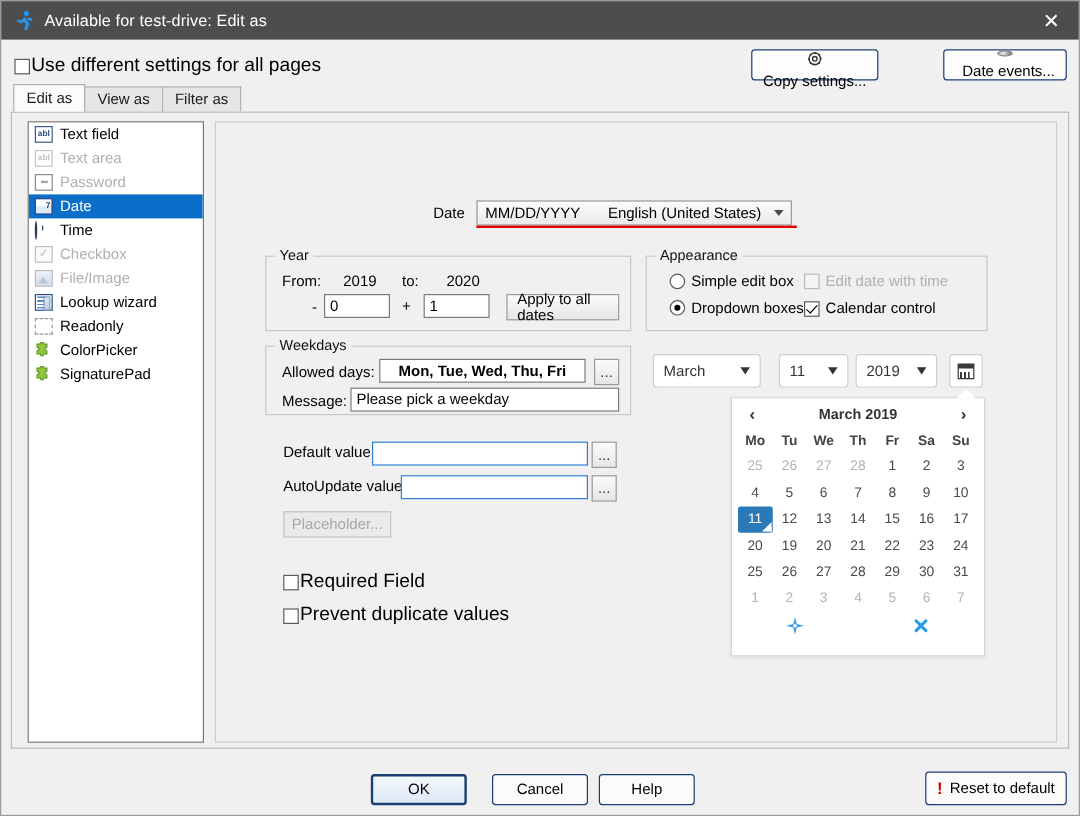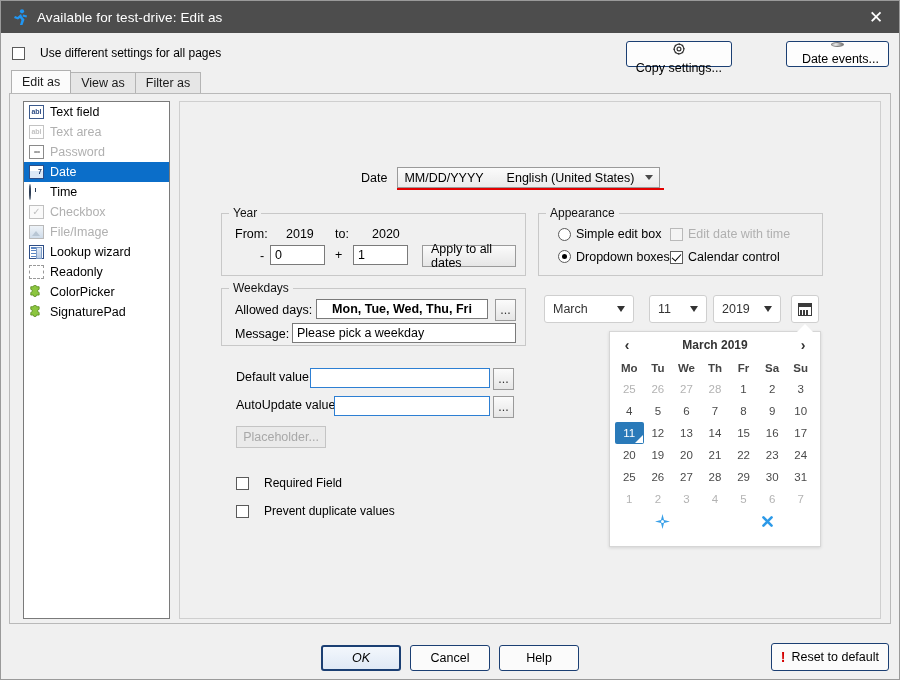--- a/index.html
+++ b/index.html
@@ -21,21 +21,21 @@
   .title-icon { width:18px; height:18px; position:relative; flex:0 0 auto; margin-right:8px; }
   .title-text { font-size:13.5px; color:#ffffff; letter-spacing:.1px; }
   .title-close { margin-left:auto; width:46px; height:32px; display:flex;
                  align-items:center; justify-content:center; color:#fff; font-size:17px; }
   .chk-allpages { position:absolute; left:11px; top:45px; display:flex; align-items:center; }
   .cbox { width:13px; height:13px; border:1px solid #5a5a5a; background:#fff;
           display:inline-block; position:relative; flex:0 0 auto; }
   .cbox.checked::after { content:""; position:absolute; left:3px; top:0px; width:4px; height:8px;
           border:solid #000; border-width:0 1.6px 1.6px 0; transform:rotate(42deg); }
   .cbox.disabled { border-color:#b9b9b9; background:#f4f4f4; }
-  .chk-allpages .lbl { margin-left:15px; font-size:12px; }
+  .chk-allpages .lbl { margin-left:1px; font-size:16px; }
 
   .topbtn { position:absolute; height:26px; border:1px solid #1b3f73; border-radius:3px;
             background:#fdfdfd; display:flex; align-items:center; padding:0 9px;
             font-size:12.5px; gap:5px;flex-direction:column; }
   #copy-settings-button { right:167px; top:40px; }
   #field-events-button  { right:10px;  top:40px; }
 
   
   .gear { width:14px; height:14px; position:relative; }
   .gear svg { display:block; }
@@ -159,22 +159,22 @@
   .cal-grid .day.sel::after { content:""; position:absolute; right:1px; bottom:1px;
                    border-left:4px solid transparent; border-top:4px solid transparent;
                    border-right:4px solid #fff; border-bottom:4px solid #fff; }
   .cal-foot { height:26px; display:flex; align-items:center; }
   .cal-foot .slot { flex:1; display:flex; align-items:center; justify-content:center; }
 
   
   .bottombtn { position:absolute; height:26px; border:1px solid #1b3f73; border-radius:3px;
                background:#fbfbfb; display:flex; align-items:center; justify-content:center;
                font-size:12.5px; }
-  #ok-button { left:320px; top:644px; width:80px; background:linear-gradient(#f3f7fc,#dfe9f6);
-               border:2px solid #1b3f73;font-style:italic; }
+  #ok-button { left:308px; top:644px; width:80px; background:linear-gradient(#f3f7fc,#dfe9f6);
+               border:2px solid #1b3f73; }
   #cancel-button { left:409px; top:644px; width:80px; }
   #help-button   { left:498px; top:644px; width:80px; }
   #reset-button  { right:10px; top:642px; height:28px; padding:0 9px; gap:6px; }
   .bang { color:#d40000; font-weight:bold; font-size:14px; line-height:1; }
 </style>
 </head>
 <body>
 
 <div class="window">
 

